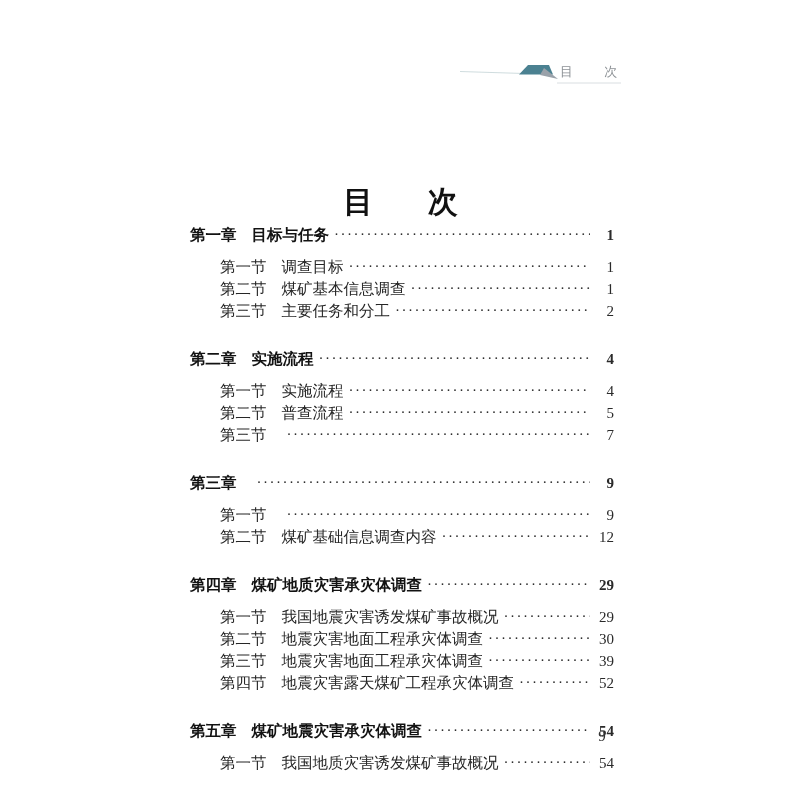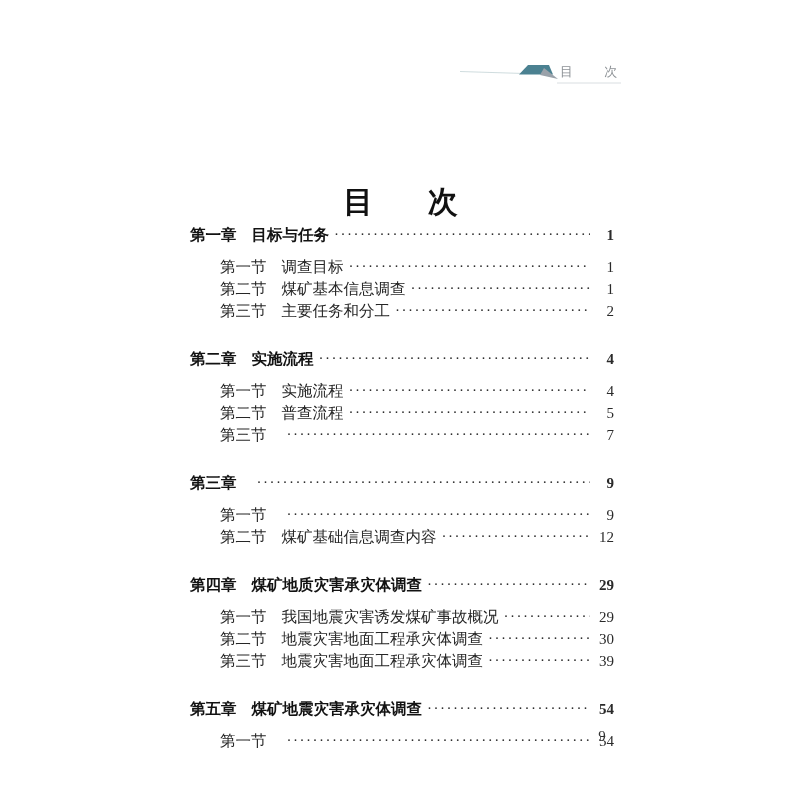--- a/index.html
+++ b/index.html
@@ -200,26 +200,33 @@
     <span class="t">地震灾害地面工程承灾体调查</span>
     <span class="leader"></span>
     <span class="pg">30</span>
   </li>
     <li class="row section">
     <span class="no">第三节</span>
     <span class="t">地震灾害地面工程承灾体调查</span>
     <span class="leader"></span>
     <span class="pg">39</span>
   </li>
+    <li class="row section">
+    <span class="no">第四节</span>
+    <span class="t">地震灾害露天煤矿工程承灾体调查</span>
+    <span class="leader"></span>
+    <span class="pg">52</span>
+  </li>
     <li class="row chapter">
     <span class="no">第五章</span>
     <span class="t">煤矿地震灾害承灾体调查</span>
     <span class="leader"></span>
     <span class="pg">54</span>
   </li>
     <li class="row section">
     <span class="no">第一节</span>
+    <span class="t">我国地质灾害诱发煤矿事故概况</span>
     <span class="leader"></span>
     <span class="pg">54</span>
   </li>
   </ol>
 
 <div class="folio">9</div>
 
 </body></html>

